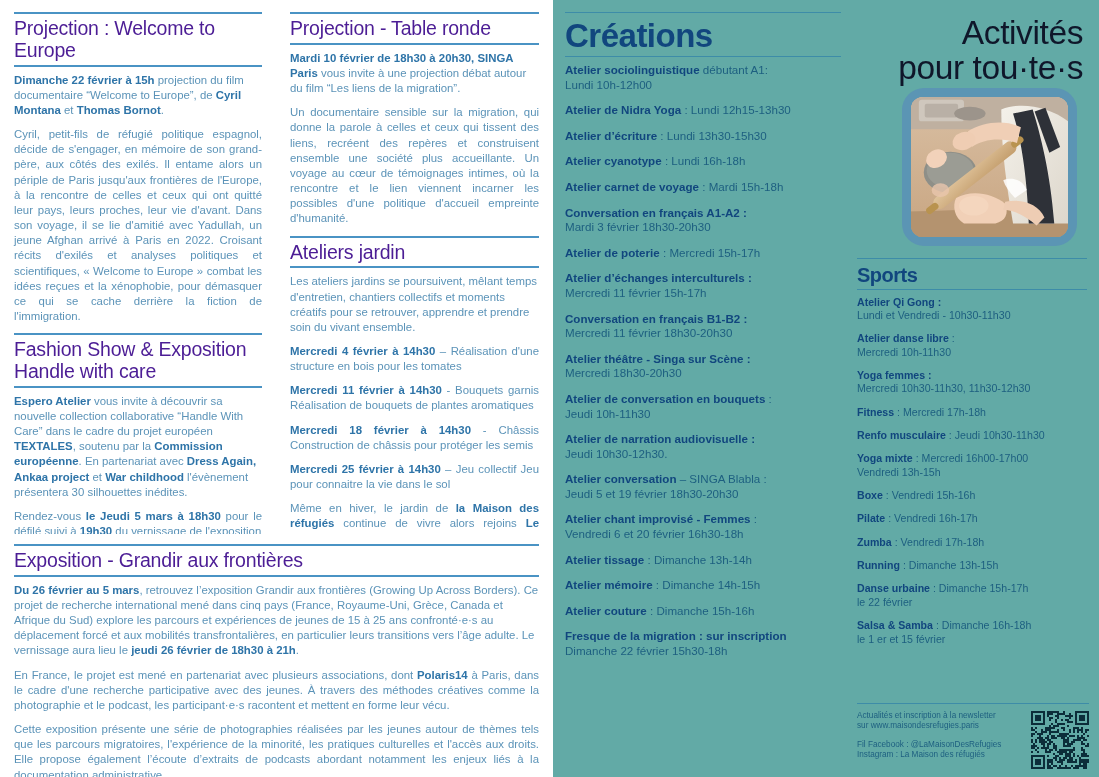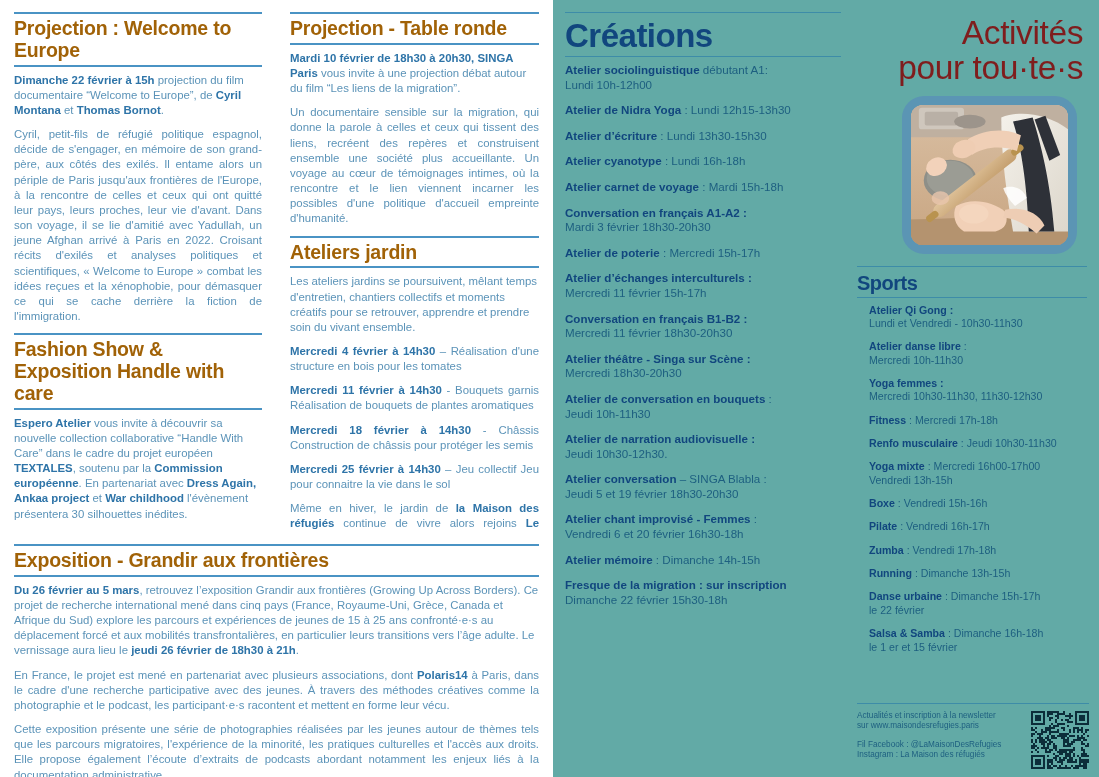--- a/index.html
+++ b/index.html
@@ -66,22 +66,22 @@
   }
   .col-d {
     width: 246px;
     box-sizing: border-box;
     padding: 8px 12px 8px 4px;
     position: relative;
   }
 
   
   .sec-head {
-    font-weight: 700;
-    color: #a16207;
+    font-weight: 400;
+    color: #4c1d95;
     letter-spacing: -0.2px;
     line-height: 1.12;
     margin: 0;
     font-stretch: condensed;
   }
   .rule-top {
     border-top: 2.5px solid #4a93c4;
     margin: 0 0 4px 0;
     height: 0;
   }
@@ -127,31 +127,31 @@
     font-size: 11.6px;
     line-height: 1.26;
     color: #1b5878;
   }
   .item b {
     color: #11467e;
     font-weight: 700;
   }
   .item .plain { color: #1d5f80; font-weight: 400; }
 
-  .col-d .item { font-size: 10.6px; margin-bottom: 10px; margin-left: 12px; }
+  .col-d .item { font-size: 10.6px; margin-bottom: 10px; }
   .col-d .teal-head { font-size: 20px; }
 
   
   .main-title {
-    color: #7f1d1d;
+    color: #0f172a;
     font-size: 33.5px;
     line-height: 1.04;
     font-weight: 400;
     text-align: right;
-    margin: 8px 4px 10px 0;
+    margin: 8px 4px 2px 0;
     letter-spacing: -0.4px;
     white-space: pre-line;
   }
 
   
   .photo-frame {
     width: 175px;
     height: 158px;
     margin: 0 10px 12px auto;
     border-radius: 22px;
@@ -285,21 +285,23 @@
           <div class="item"><b>Atelier carnet de voyage</b><span class="plain"> : Mardi 15h-18h</span></div>
           <div class="item"><b>Conversation en français A1-A2 :</b><br><span class="plain">Mardi 3 février 18h30-20h30</span></div>
           <div class="item"><b>Atelier de poterie</b><span class="plain"> : Mercredi 15h-17h</span></div>
           <div class="item"><b>Atelier d’échanges interculturels :</b><br><span class="plain">Mercredi 11 février 15h-17h</span></div>
           <div class="item"><b>Conversation en français B1-B2 :</b><br><span class="plain">Mercredi 11 février 18h30-20h30</span></div>
           <div class="item"><b>Atelier théâtre - Singa sur Scène :</b><br><span class="plain">Mercredi 18h30-20h30</span></div>
           <div class="item"><b>Atelier de conversation en bouquets</b><span class="plain"> :</span><br><span class="plain">Jeudi 10h-11h30</span></div>
           <div class="item"><b>Atelier de narration audiovisuelle :</b><br><span class="plain">Jeudi 10h30-12h30.</span></div>
           <div class="item"><b>Atelier conversation</b><span class="plain"> – SINGA Blabla :</span><br><span class="plain">Jeudi 5 et 19 février 18h30-20h30</span></div>
           <div class="item"><b>Atelier chant improvisé - Femmes</b><span class="plain"> :</span><br><span class="plain">Vendredi 6 et 20 février 16h30-18h</span></div>
+          <div class="item"><b>Atelier tissage</b><span class="plain"> : Dimanche 13h-14h</span></div>
           <div class="item"><b>Atelier mémoire</b><span class="plain"> : Dimanche 14h-15h</span></div>
+          <div class="item"><b>Atelier couture</b><span class="plain"> : Dimanche 15h-16h</span></div>
           <div class="item"><b>Fresque de la migration : sur inscription</b><br><span class="plain">Dimanche 22 février 15h30-18h</span></div>
         </div>
     </div>
 
     <div class="col-d">
 
       <div class="main-title">Activités
 pour tou·te·s</div>
 
       <div class="photo-frame">

